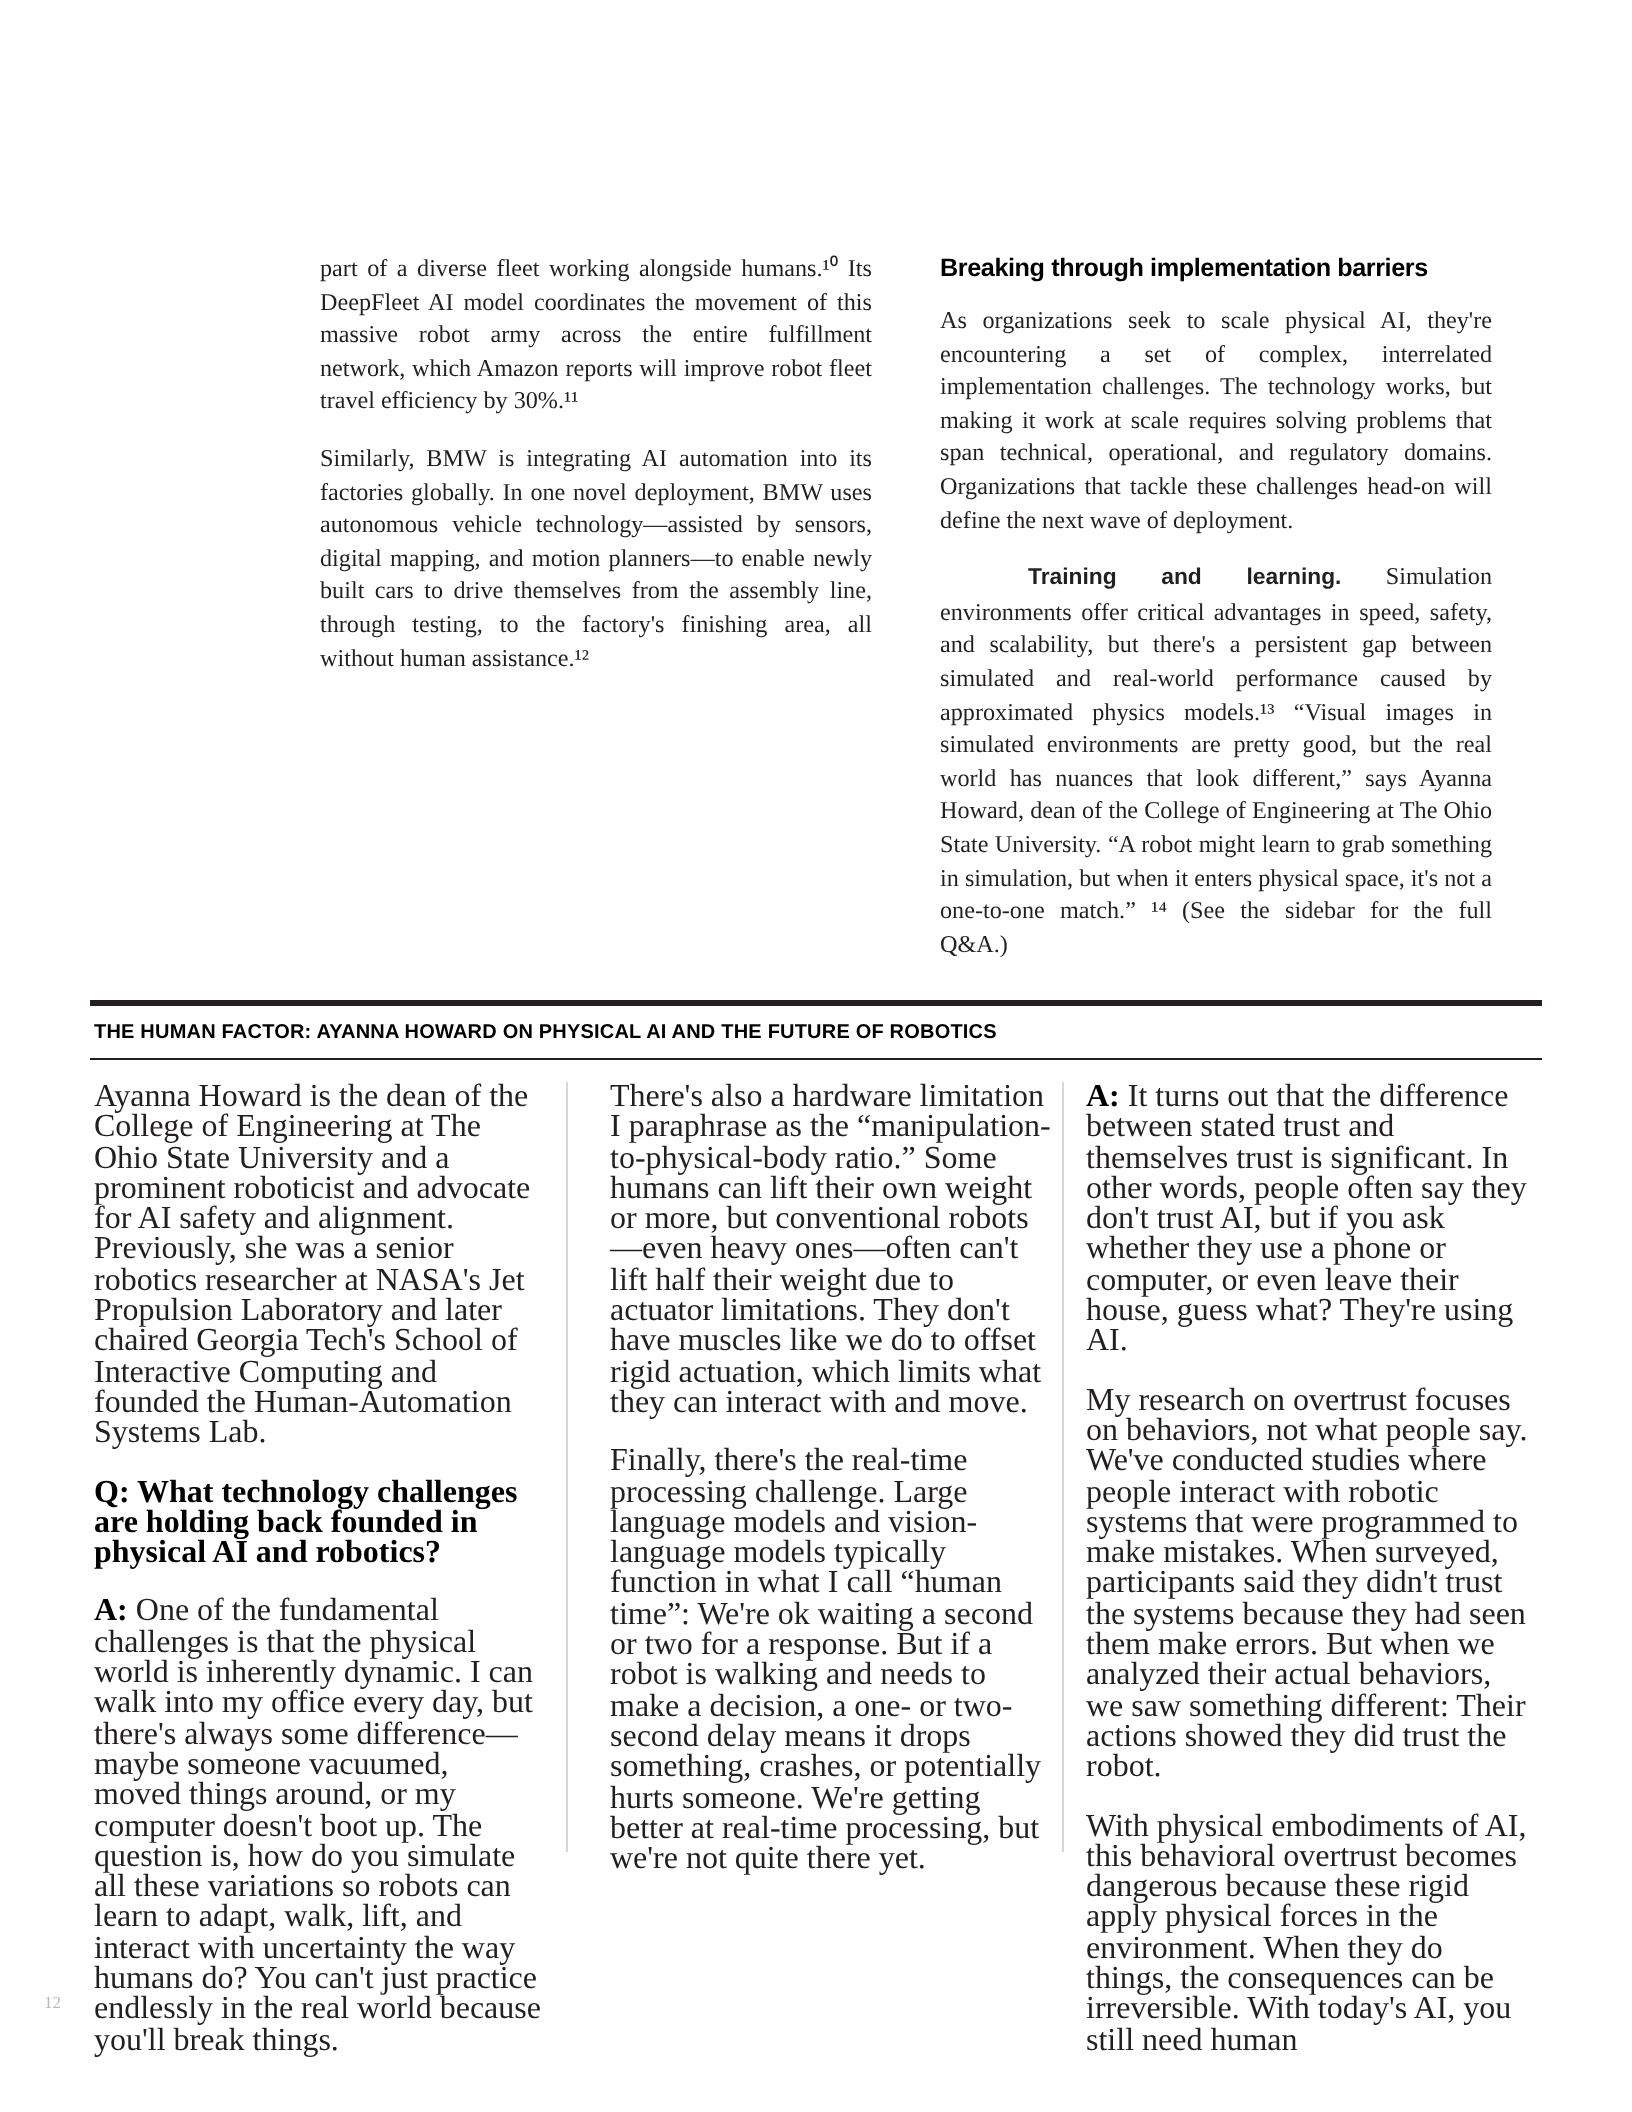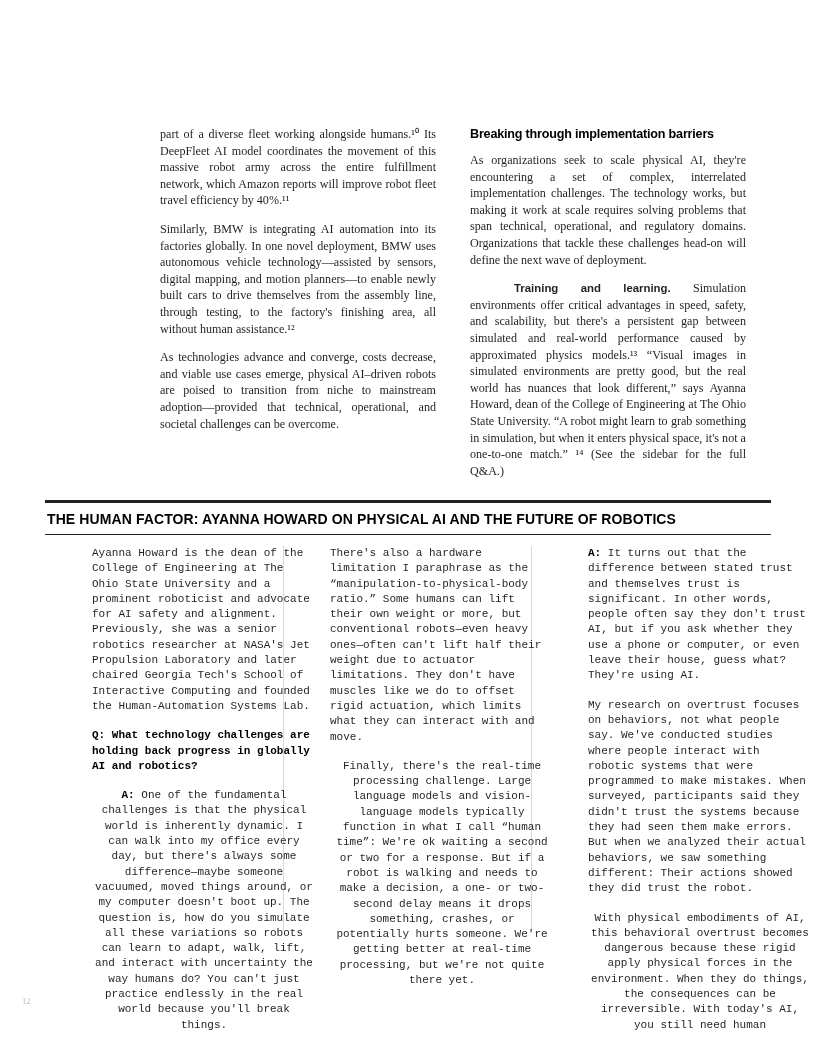--- a/index.html
+++ b/index.html
@@ -69,50 +69,49 @@
     width: 726px;
   }
   .sb-rule-top {
     height: 3px;
     background: #231f20;
     width: 100%;
   }
   .sb-title {
     font-family: "Liberation Sans", sans-serif;
     font-weight: bold;
-    font-size: 14px;
+    font-size: 10px;
     letter-spacing: 0.1px;
     color: #000000;
     padding: 8px 2px 7px 2px;
   }
   .sb-rule-bottom {
     height: 1px;
     background: #231f20;
     width: 100%;
   }
   .sb-cols {
     position: relative;
     margin-top: 11px;
     height: 400px;
   }
   .sb-col {
     position: absolute;
     top: 0;
     width: 224px;
-    font-family: Liberation Mono, monospace;
-    font-size: 11px;
+    font-family: Liberation Serif, serif;
+    font-size: 16px;
     line-height: 15.3px;
     color: #231f20;
-    margin-left: 45px;
   }
   .sb-col.c1 { left: 2px; }
-  .sb-col.c2 { left: 240px; }
+  .sb-col.c2 { left: 260px; }
   .sb-col.c3 { left: 498px; }
   .sb-col p { margin: 0 0 14px 0; }
-  .sb-col p:last-child { margin-bottom: 0; text-align: center; }
+  .sb-col p:last-child { margin-bottom: 0; }
   .q {
     font-weight: bold;
     color: #000000;
   }
   .a-label { font-weight: bold; color: #000000; }
 
   
   .sb-divider {
     position: absolute;
     top: 0;
@@ -134,23 +133,22 @@
   }
 </style>
 </head>
 <body>
 
 <div class="page">
 
   <div class="article">
 
     <div class="art-col left">
-      <p>part of a diverse fleet working alongside humans.¹⁰ Its DeepFleet AI model coordinates the movement of this massive robot army across the entire fulfillment network, which Amazon reports will improve robot fleet travel efficiency by 40%.¹¹</p>
+      <p>part of a diverse fleet working alongside humans.¹⁰ Its DeepFleet AI model coordinates the movement of this massive robot army across the entire fulfillment network, which Amazon reports will improve robot fleet travel efficiency by 30%.¹¹</p>
       <p>Similarly, BMW is integrating AI automation into its factories globally. In one novel deployment, BMW uses autonomous vehicle technology—assisted by sensors, digital mapping, and motion planners—to enable newly built cars to drive themselves from the assembly line, through testing, to the factory's finishing area, all without human assistance.¹²</p>
-      <p class="tight">As technologies advance and converge, costs decrease, and viable use cases emerge, physical AI–driven robots are poised to transition from niche to mainstream adoption—provided that technical, operational, and societal challenges can be overcome.</p>
     </div>
 
     <div class="art-col right">
       <div class="sub-head">Breaking through implementation barriers</div>
       <p>As organizations seek to scale physical AI, they're encountering a set of complex, interrelated implementation challenges. The technology works, but making it work at scale requires solving problems that span technical, operational, and regulatory domains. Organizations that tackle these challenges head-on will define the next wave of deployment.</p>
       <p class="tight"><span class="run-in">Training and learning.</span><span> Simulation environments offer critical advantages in speed, safety, and scalability, but there's a persistent gap between simulated and real-world performance caused by approximated physics models.¹³ “Visual images in simulated environments are pretty good, but the real world has nuances that look different,” says Ayanna Howard, dean of the College of Engineering at The Ohio State University. “A robot might learn to grab something in simulation, but when it enters physical space, it's not a one-to-one match.” ¹⁴ (See the sidebar for the full Q&amp;A.)</span></p>
     </div>
 
   </div>
 
@@ -158,21 +156,21 @@
     <div class="sb-rule-top"></div>
     <div class="sb-title">THE HUMAN FACTOR: AYANNA HOWARD ON PHYSICAL AI AND THE FUTURE OF ROBOTICS</div>
     <div class="sb-rule-bottom"></div>
 
     <div class="sb-cols">
       <div class="sb-divider d1"></div>
       <div class="sb-divider d2"></div>
 
       <div class="sb-col c1">
         <p>Ayanna Howard is the dean of the College of Engineering at The Ohio State University and a prominent roboticist and advocate for AI safety and alignment. Previously, she was a senior robotics researcher at NASA's Jet Propulsion Laboratory and later chaired Georgia Tech's School of Interactive Computing and founded the Human-Automation Systems Lab.</p>
-        <p class="q">Q: What technology challenges are holding back progress in globally AI and robotics?</p>
+        <p class="q">Q: What technology challenges are holding back founded in physical AI and robotics?</p>
         <p><span class="a-label">A:</span><span> One of the fundamental challenges is that the physical world is inherently dynamic. I can walk into my office every day, but there's always some difference—maybe someone vacuumed, moved things around, or my computer doesn't boot up. The question is, how do you simulate all these variations so robots can learn to adapt, walk, lift, and interact with uncertainty the way humans do? You can't just practice endlessly in the real world because you'll break things.</span></p>
       </div>
 
       <div class="sb-col c2">
         <p>There's also a hardware limitation I paraphrase as the “manipulation-to-physical-body ratio.” Some humans can lift their own weight or more, but conventional robots—even heavy ones—often can't lift half their weight due to actuator limitations. They don't have muscles like we do to offset rigid actuation, which limits what they can interact with and move.</p>
         <p>Finally, there's the real-time processing challenge. Large language models and vision-language models typically function in what I call “human time”: We're ok waiting a second or two for a response. But if a robot is walking and needs to make a decision, a one- or two-second delay means it drops something, crashes, or potentially hurts someone. We're getting better at real-time processing, but we're not quite there yet.</p>
       </div>
 
       <div class="sb-col c3">
         <p><span class="a-label">A:</span><span> It turns out that the difference between stated trust and themselves trust is significant. In other words, people often say they don't trust AI, but if you ask whether they use a phone or computer, or even leave their house, guess what? They're using AI.</span></p>

